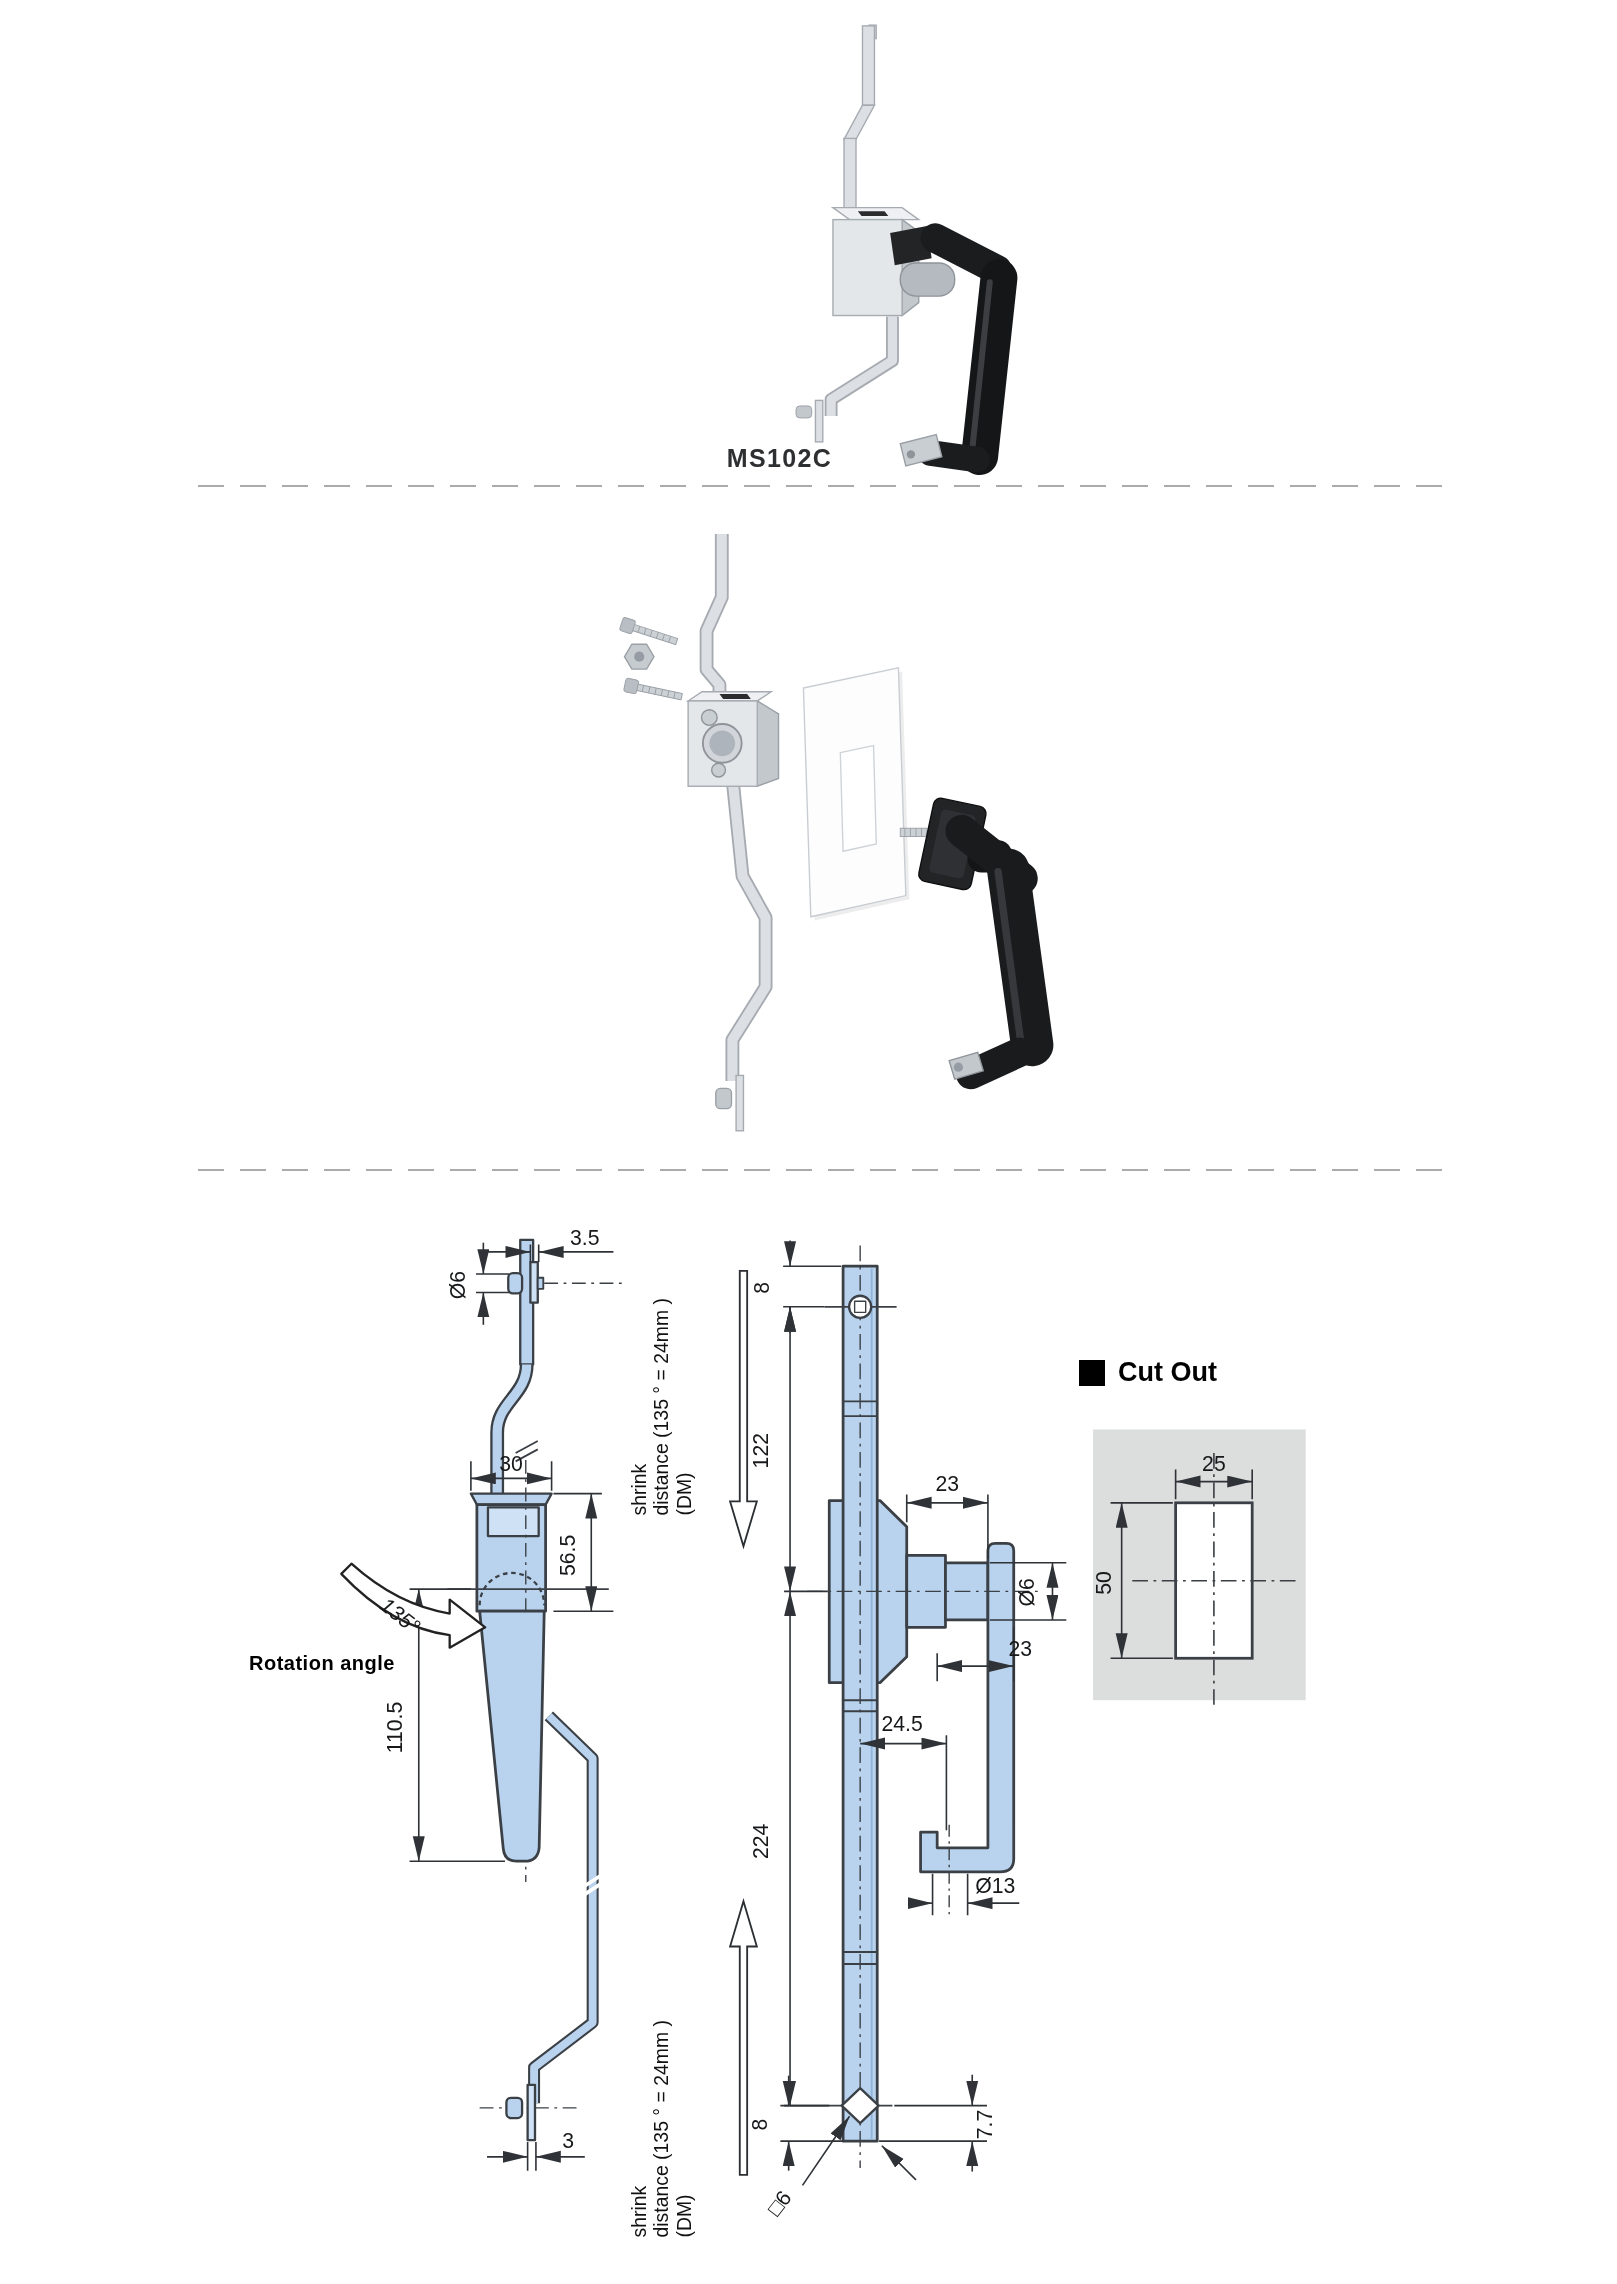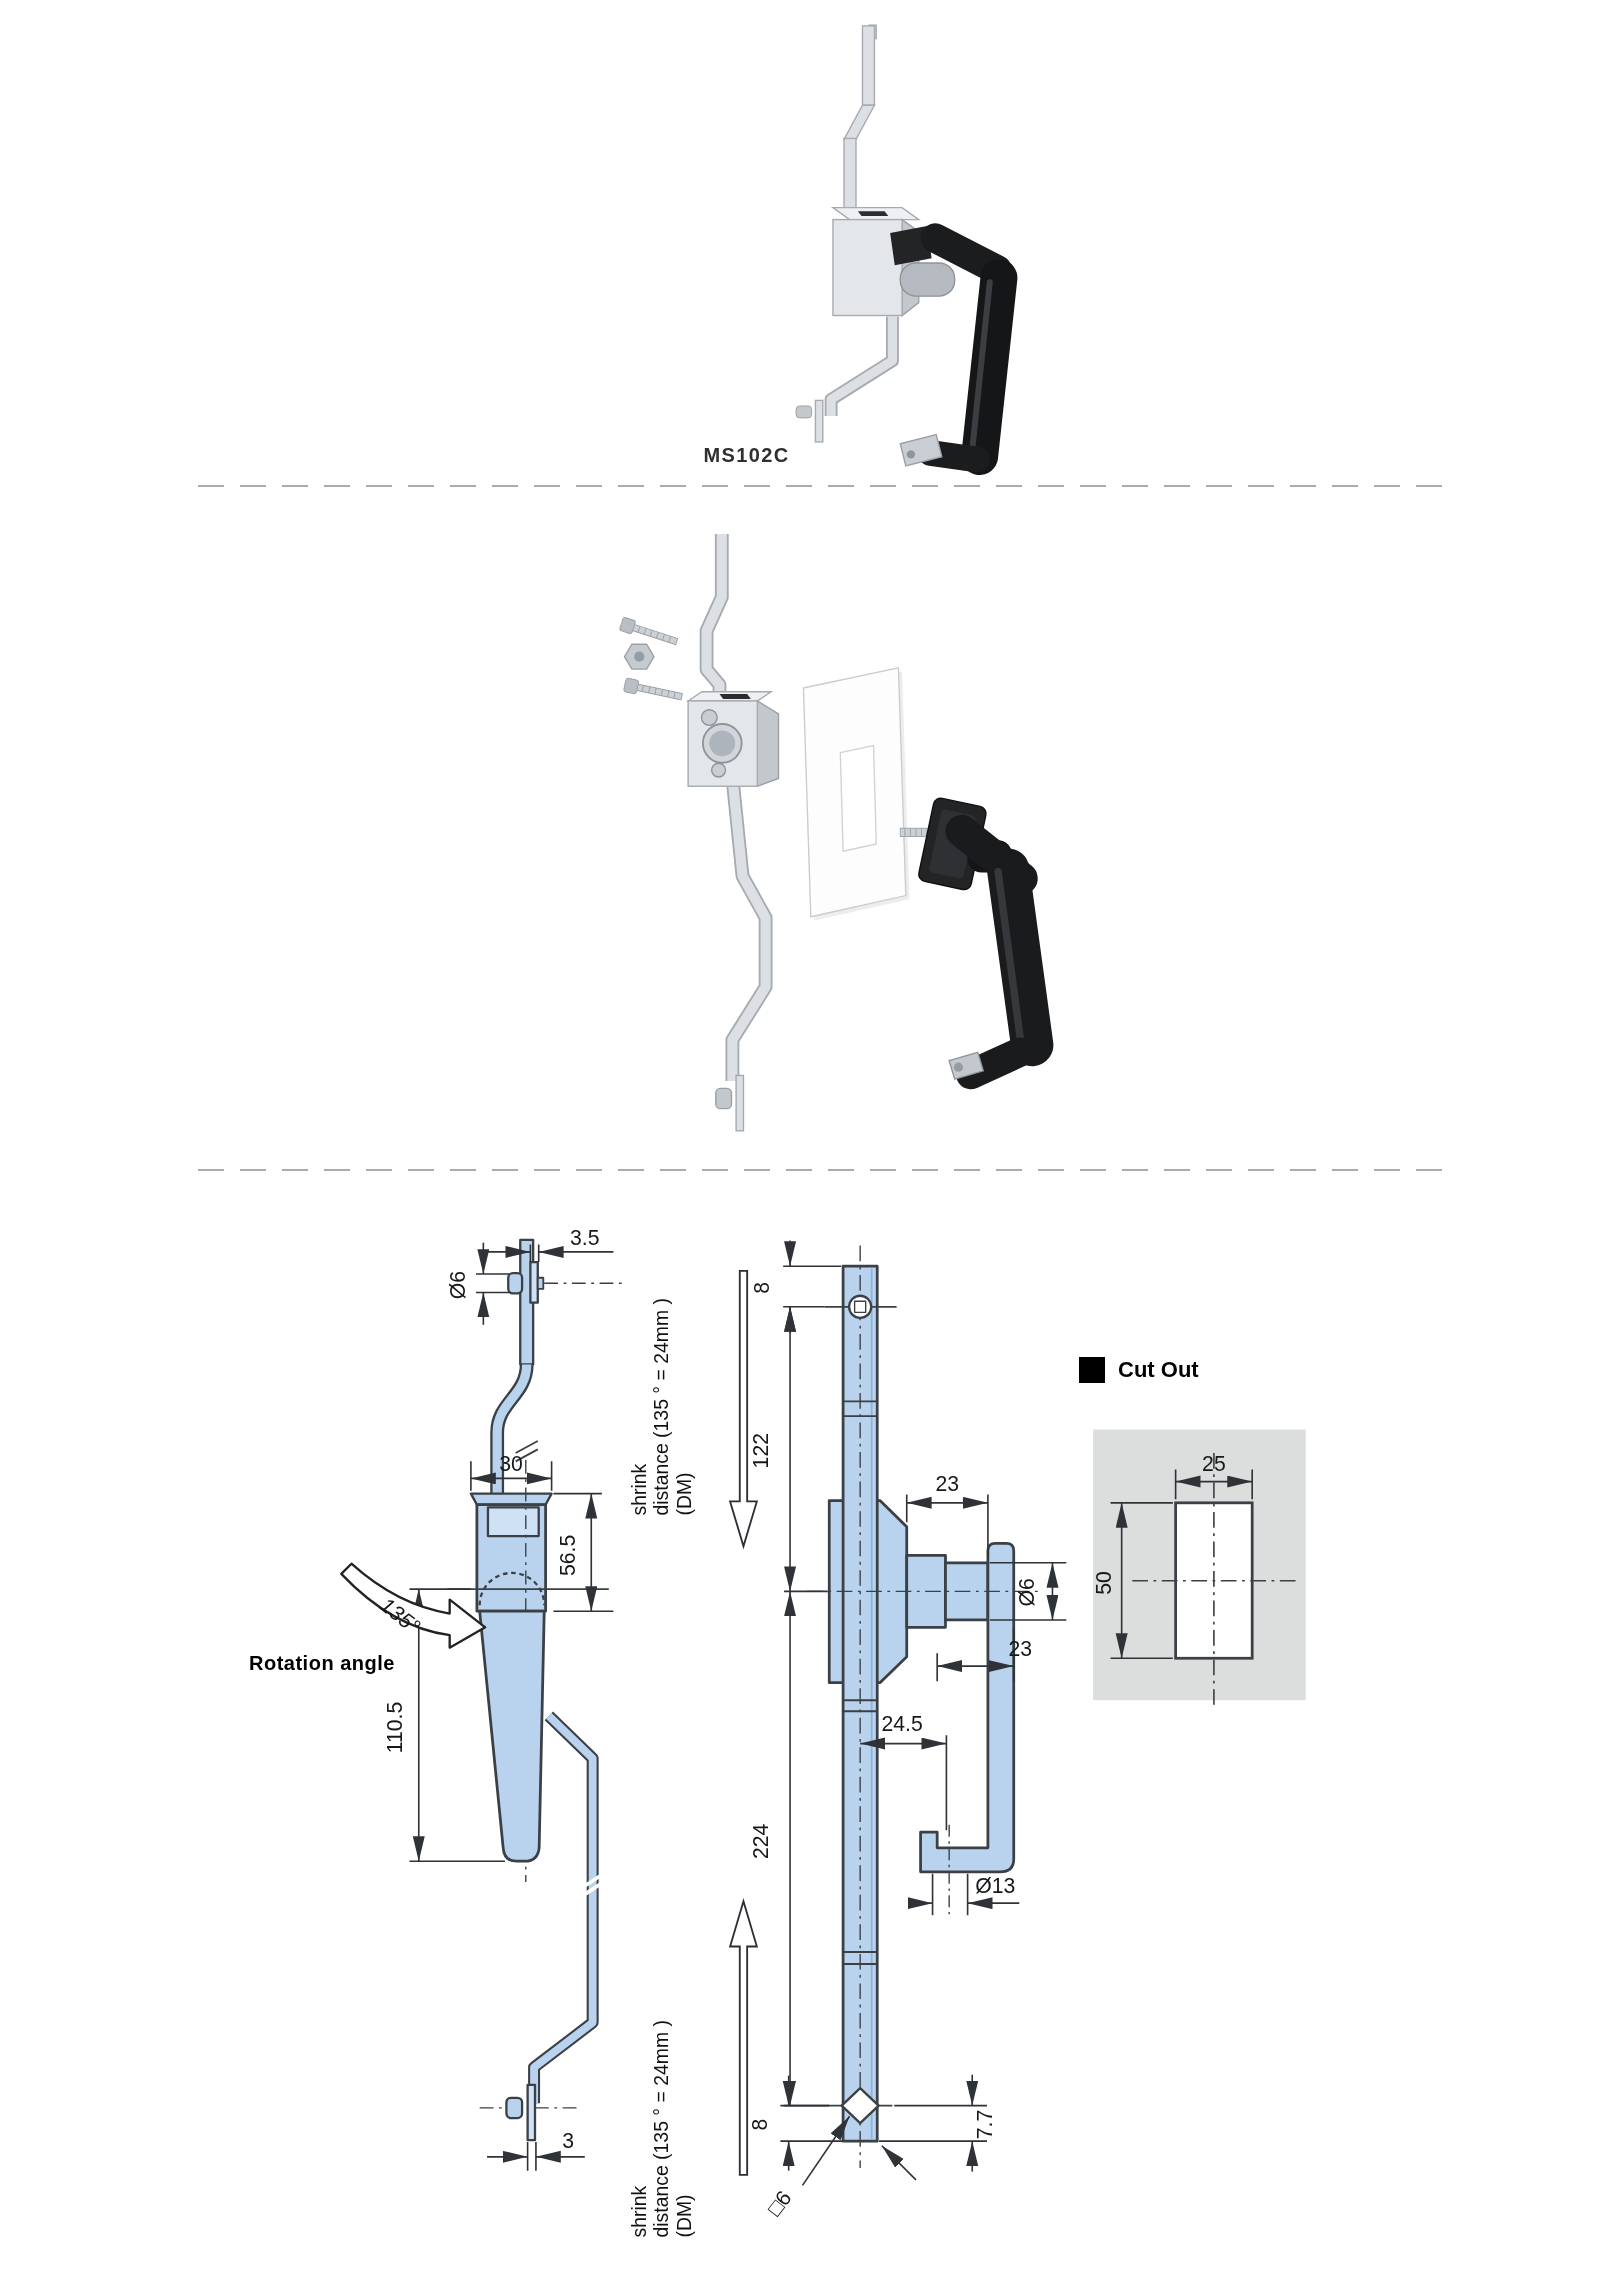--- a/index.html
+++ b/index.html
@@ -5,32 +5,32 @@
   html,body{margin:0;padding:0;}
   body{
     width:1617px;height:2284px;position:relative;background:#ffffff;
     font-family:"Liberation Sans",sans-serif;color:#1c1e20;overflow:hidden;
   }
   .sep{
     position:absolute;left:198px;width:1250px;height:2.3px;
     background:repeating-linear-gradient(90deg,#ababab 0 26px,transparent 26px 42px);
   }
   .product-code{
-    position:absolute;left:659px;top:444px;width:175px;text-align:center;
-    font-size:20px;font-weight:700;letter-spacing:1.4px;color:#2e2f31;
+    position:absolute;left:692px;top:444px;width:175px;text-align:center;
+    font-size:25px;font-weight:700;letter-spacing:1.4px;color:#2e2f31;
   }
   .rotation-label{
     position:absolute;left:249px;top:1652px;font-size:20px;font-weight:700;color:#000;
     letter-spacing:0.5px;white-space:nowrap;
   }
   .cutout-title{
     position:absolute;left:1079px;top:1357px;display:flex;align-items:center;gap:13px;
   }
   .cutout-title .sq{width:26px;height:26px;background:#000;}
-  .cutout-title .txt{font-size:22px;font-weight:600;color:#000;white-space:nowrap;}
+  .cutout-title .txt{font-size:27px;font-weight:600;color:#000;white-space:nowrap;}
   .vlabel{
     position:absolute;width:286px;height:69px;display:flex;flex-direction:column;
     justify-content:center;transform:rotate(-90deg);transform-origin:center;
     font-size:19.4px;font-weight:500;line-height:1.16;color:#111;white-space:nowrap;text-align:left;
   }
   svg{position:absolute;left:0;}
   svg text{font-family:"Liberation Sans",sans-serif;font-size:46px;fill:#16181a;}
 </style>
 </head>
 <body>

